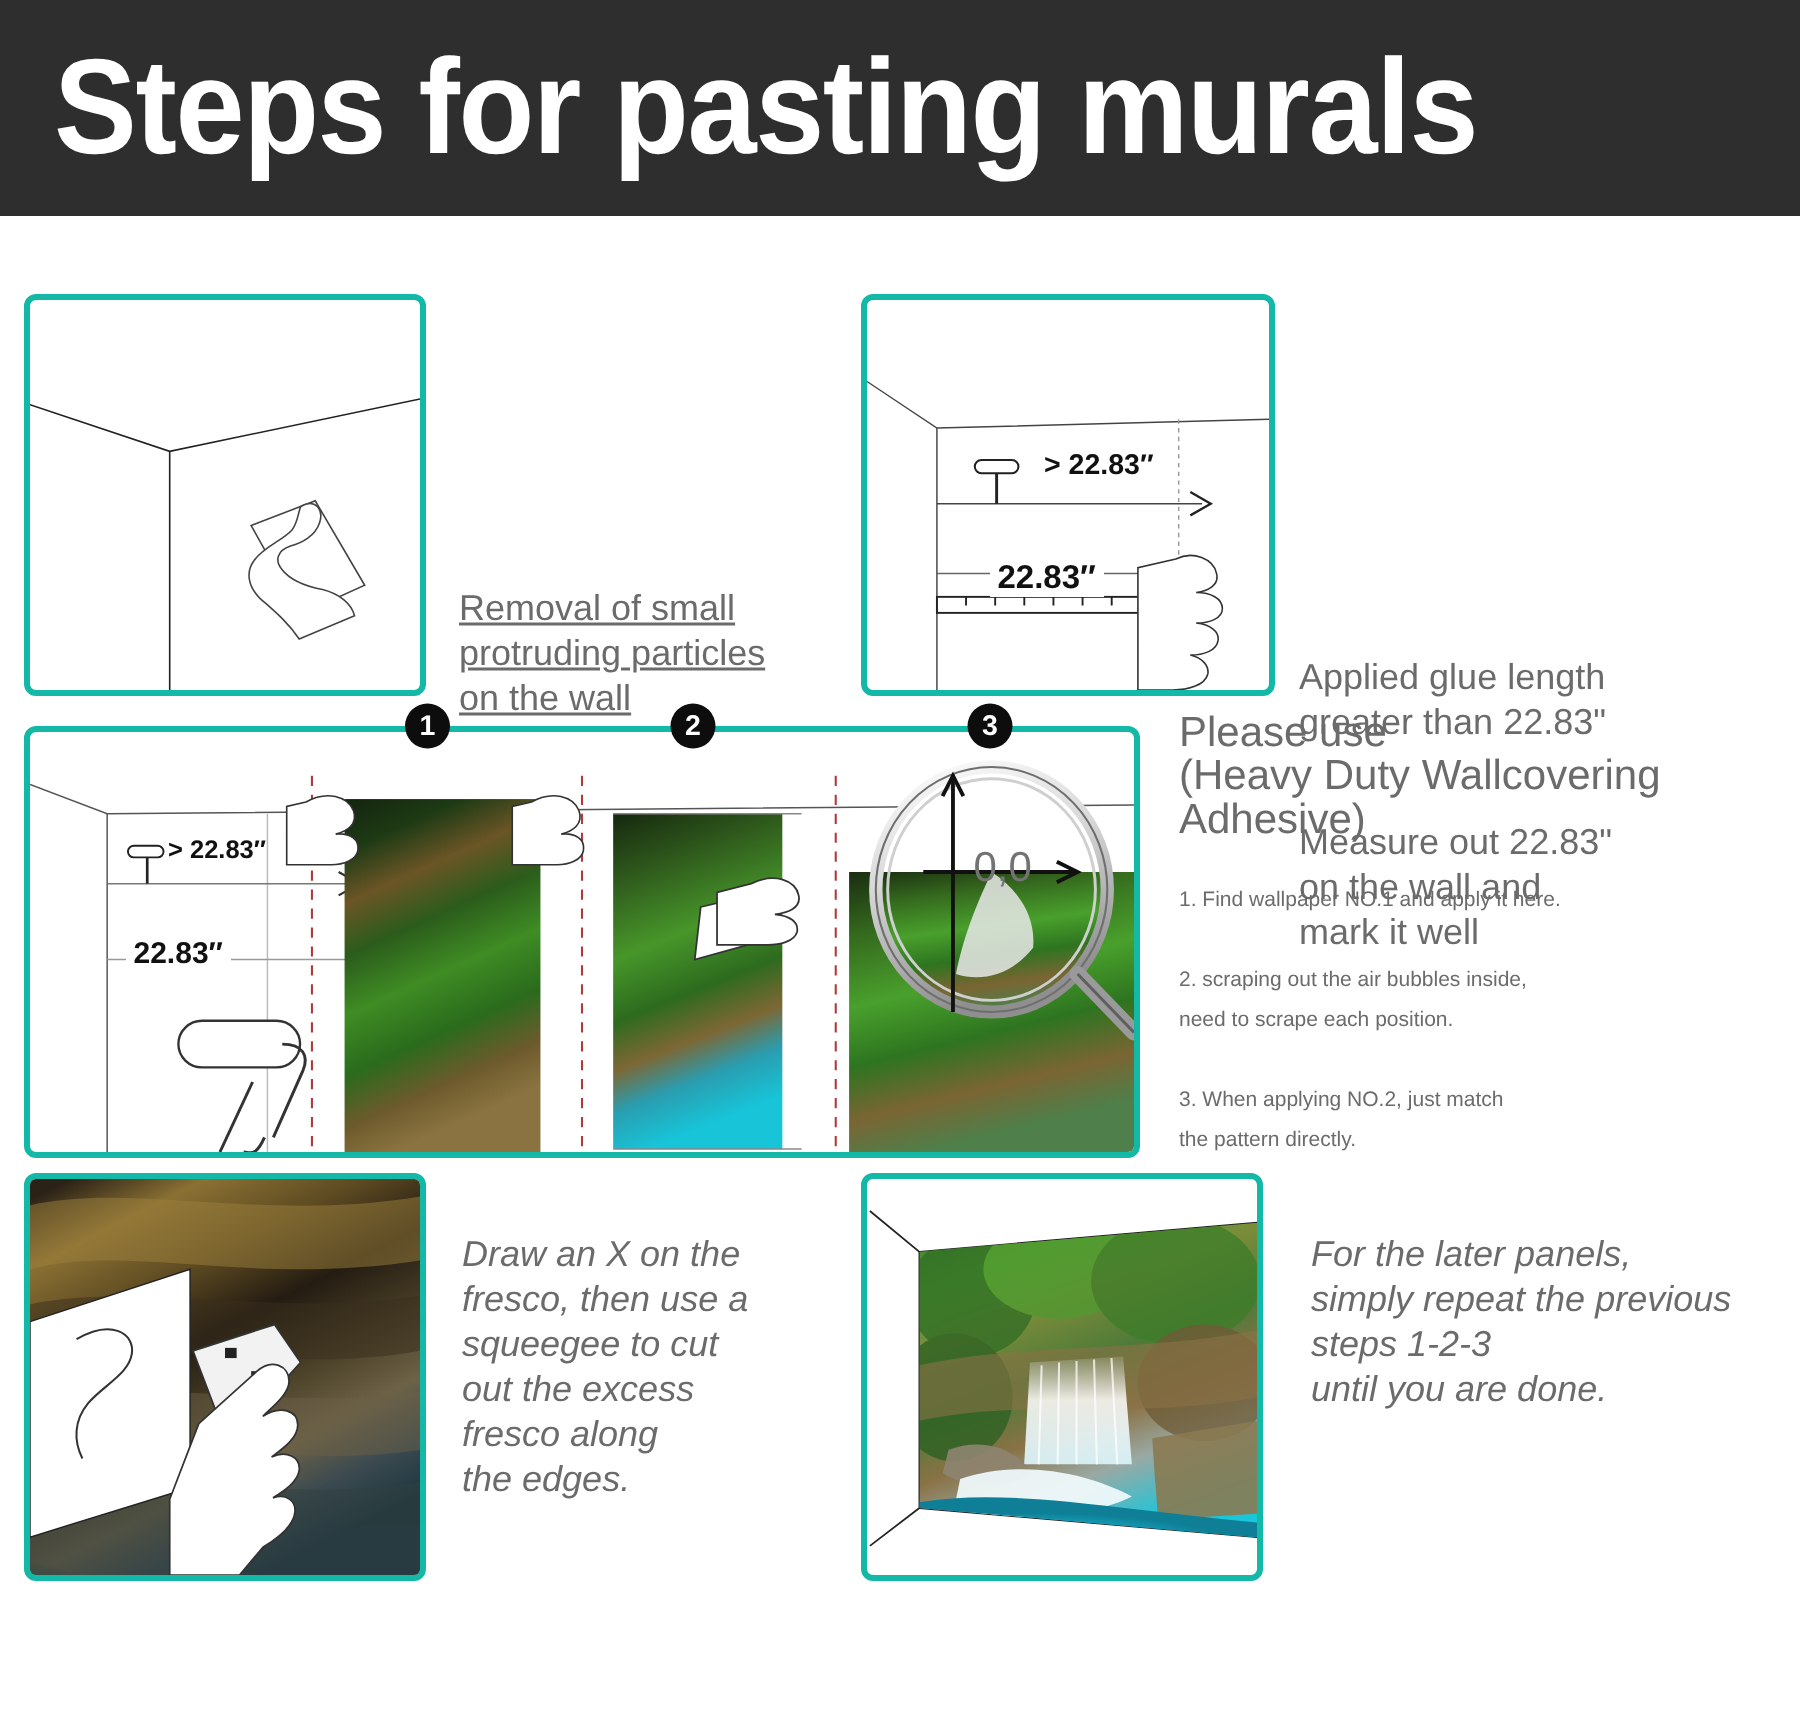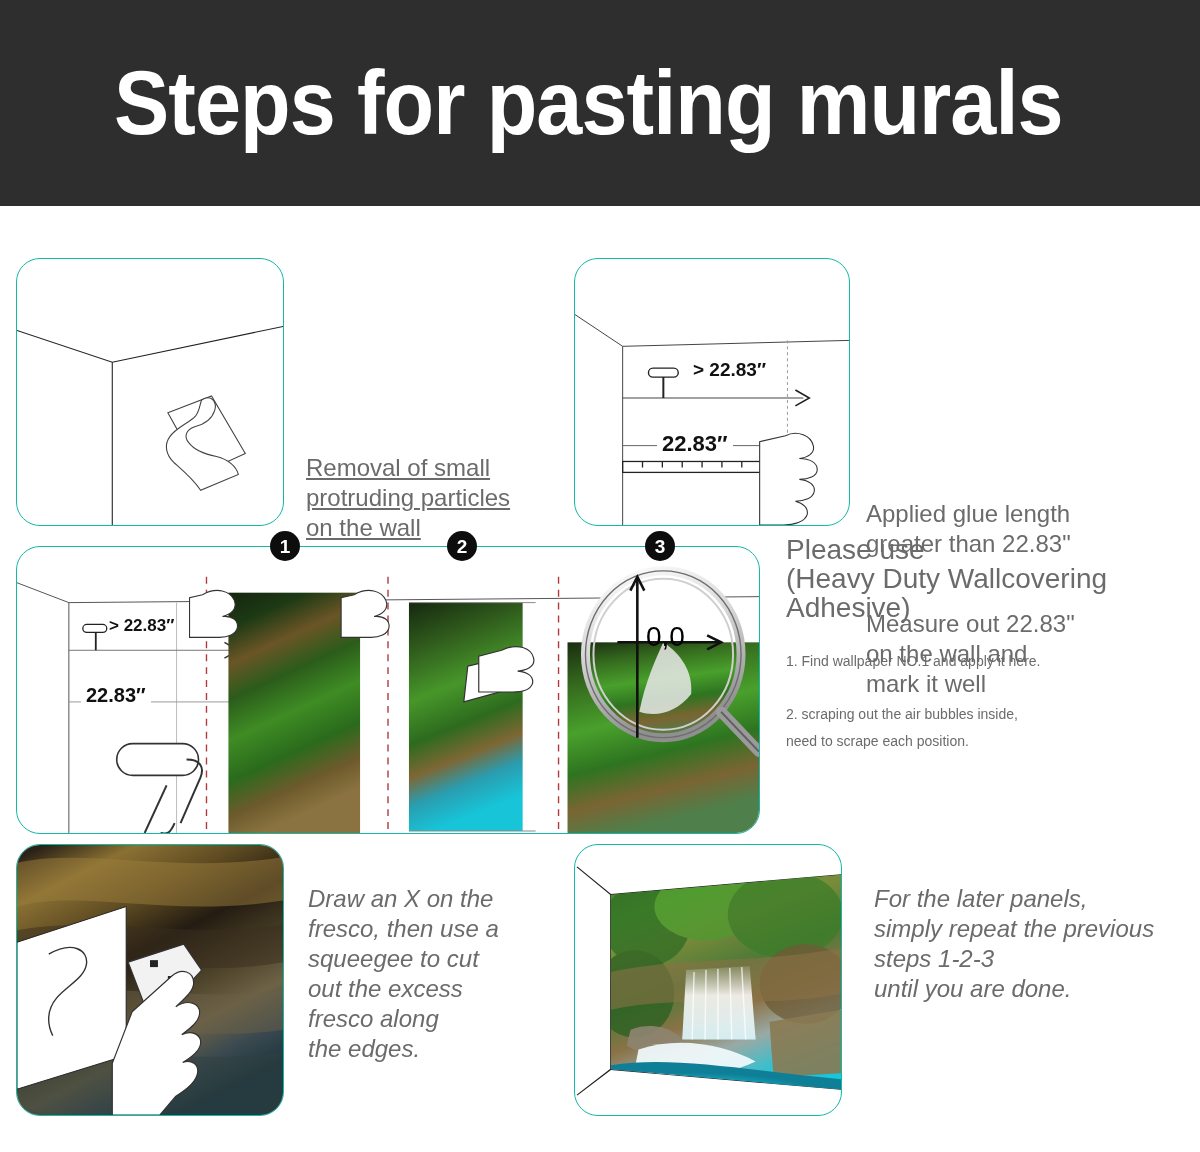--- a/index.html
+++ b/index.html
@@ -9,41 +9,41 @@
     width: 1200px;
     height: 1152px;
     background: #ffffff;
     font-family: "Liberation Sans", "DejaVu Sans", sans-serif;
     overflow: hidden;
   }
 
   
   .header {
     width: 1200px;
-    height: 206px;
+    height: 144px;
     background: #2e2e2e;
     display: flex;
     align-items: center;
-    padding-left: 114px;
+    padding-left: 36px;
   }
   .header-title {
     color: #ffffff;
     font-size: 90px;
     font-weight: bold;
     letter-spacing: -1px;
     line-height: 1;
     transform: scaleX(0.92);
     transform-origin: left center;
     white-space: nowrap;
   }
 
   
   .panel {
-    border: 1px solid #14b8a6;
-    border-radius: 24px;
+    border: 4px solid #14b8a6;
+    border-radius: 8px;
     background: #ffffff;
     position: relative;
     overflow: hidden;
   }
 
   .caption {
     color: #6b6b6b;
     font-size: 24px;
     line-height: 30px;
     white-space: pre-line;
@@ -299,33 +299,35 @@
         <path d="M602 96 L704 96"></path>
         <path d="M622 96 L622 192"></path>
         <path d="M615 44 L622 30 L629 44"></path>
         <path d="M622 30 L622 96"></path>
         <path d="M692 89 L706 96 L692 103"></path>
       </g>
     </svg>
 
     <div style="position:absolute; left:92px; top:69px; font-size:17px; font-weight:bold; color:#111;">&gt; 22.83″</div>
     <div style="position:absolute; left:64px; top:137px; font-size:20px; font-weight:bold; color:#111; background:#fff; padding:0 5px;">22.83″</div>
-    <div style="position:absolute; left:629px; top:74px; font-size:28px; color:#000000; font-weight:normal;">0,0</div>
+    <div style="position:absolute; left:629px; top:74px; font-size:28px; color:#737373; font-weight:normal;">0,0</div>
   </div>
 
   <div class="step-badge" id="badge-1">1</div>
   <div class="step-badge" id="badge-2">2</div>
   <div class="step-badge" id="badge-3">3</div>
 
   <div id="instructions-block">
     <div class="inst-head">Please use
 (Heavy Duty Wallcovering Adhesive)</div>
     <div class="inst-item">1. Find wallpaper NO.1 and apply it here.</div>
     <div class="inst-item">2. scraping out the air bubbles inside,
 need to scrape each position.</div>
+    <div class="inst-item">3. When applying NO.2, just match
+the pattern directly.</div>
   </div>
 </div>
 
 <div class="row3">
 
   <div class="panel" id="panel-trim-excess">
     <svg class="svgfill" viewBox="0 0 268 272" preserveAspectRatio="none">
       <defs>
         <linearGradient id="rockbg" x1="0.1" y1="0" x2="0.6" y2="1">
           <stop offset="0%" stop-color="#2a2117"></stop>

